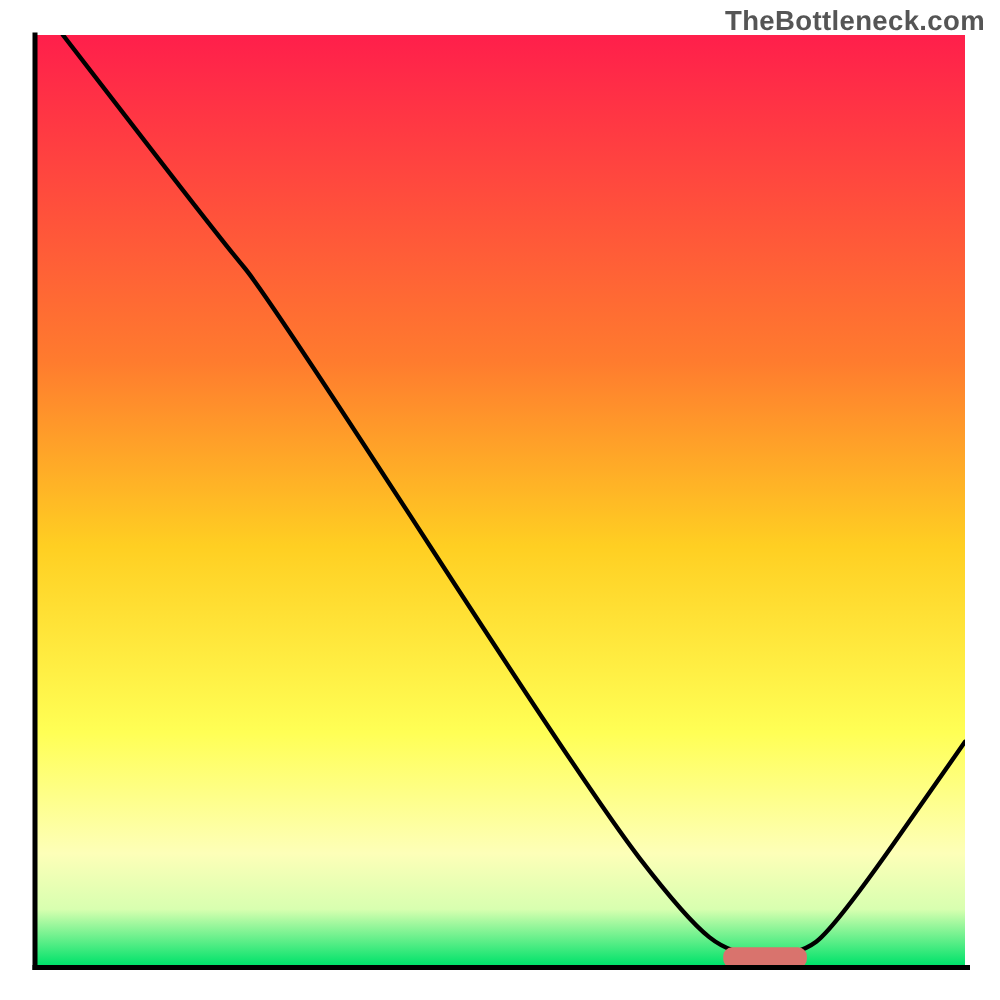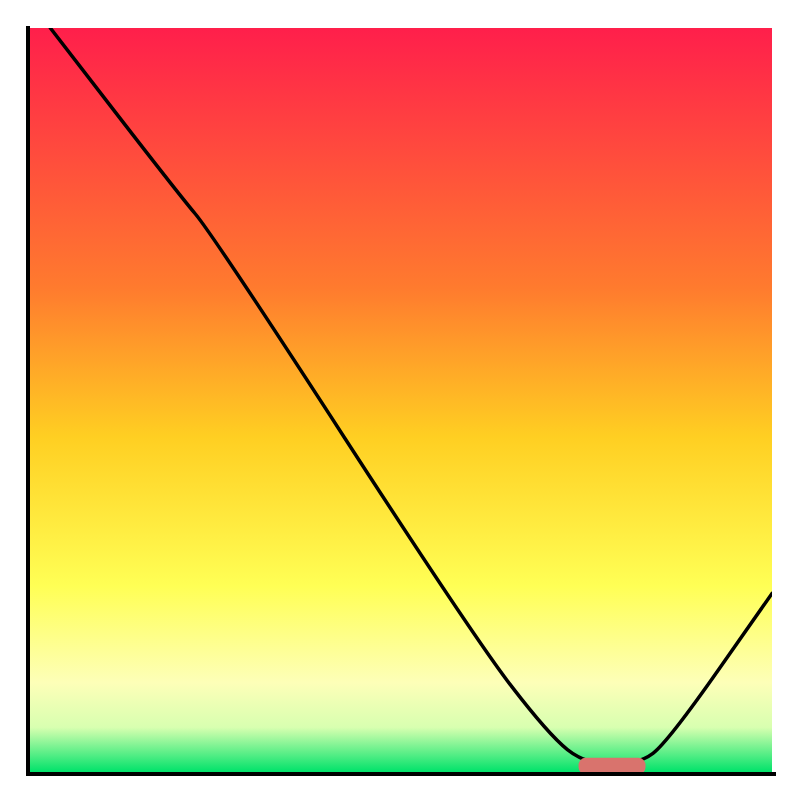--- a/index.html
+++ b/index.html
@@ -56,20 +56,21 @@
     top: 772px;
     width: 750px;
     height: 4px;
   }
 </style>
 </head>
 <body>
 
 <div class="container">
 
+  <div class="watermark">TheBottleneck.com</div>
 
   <div class="plot-area">
     <svg class="plot-svg" viewBox="0 0 744 744" preserveAspectRatio="none">
       <defs>
         <linearGradient id="bg-grad" x1="0" y1="0" x2="0" y2="1">
         <stop offset="0%" stop-color="#ff1f4b"></stop>
             <stop offset="35%" stop-color="#ff7b2e"></stop>
             <stop offset="55%" stop-color="#ffcf22"></stop>
             <stop offset="75%" stop-color="#ffff55"></stop>
             <stop offset="88%" stop-color="#fdffb8"></stop>

